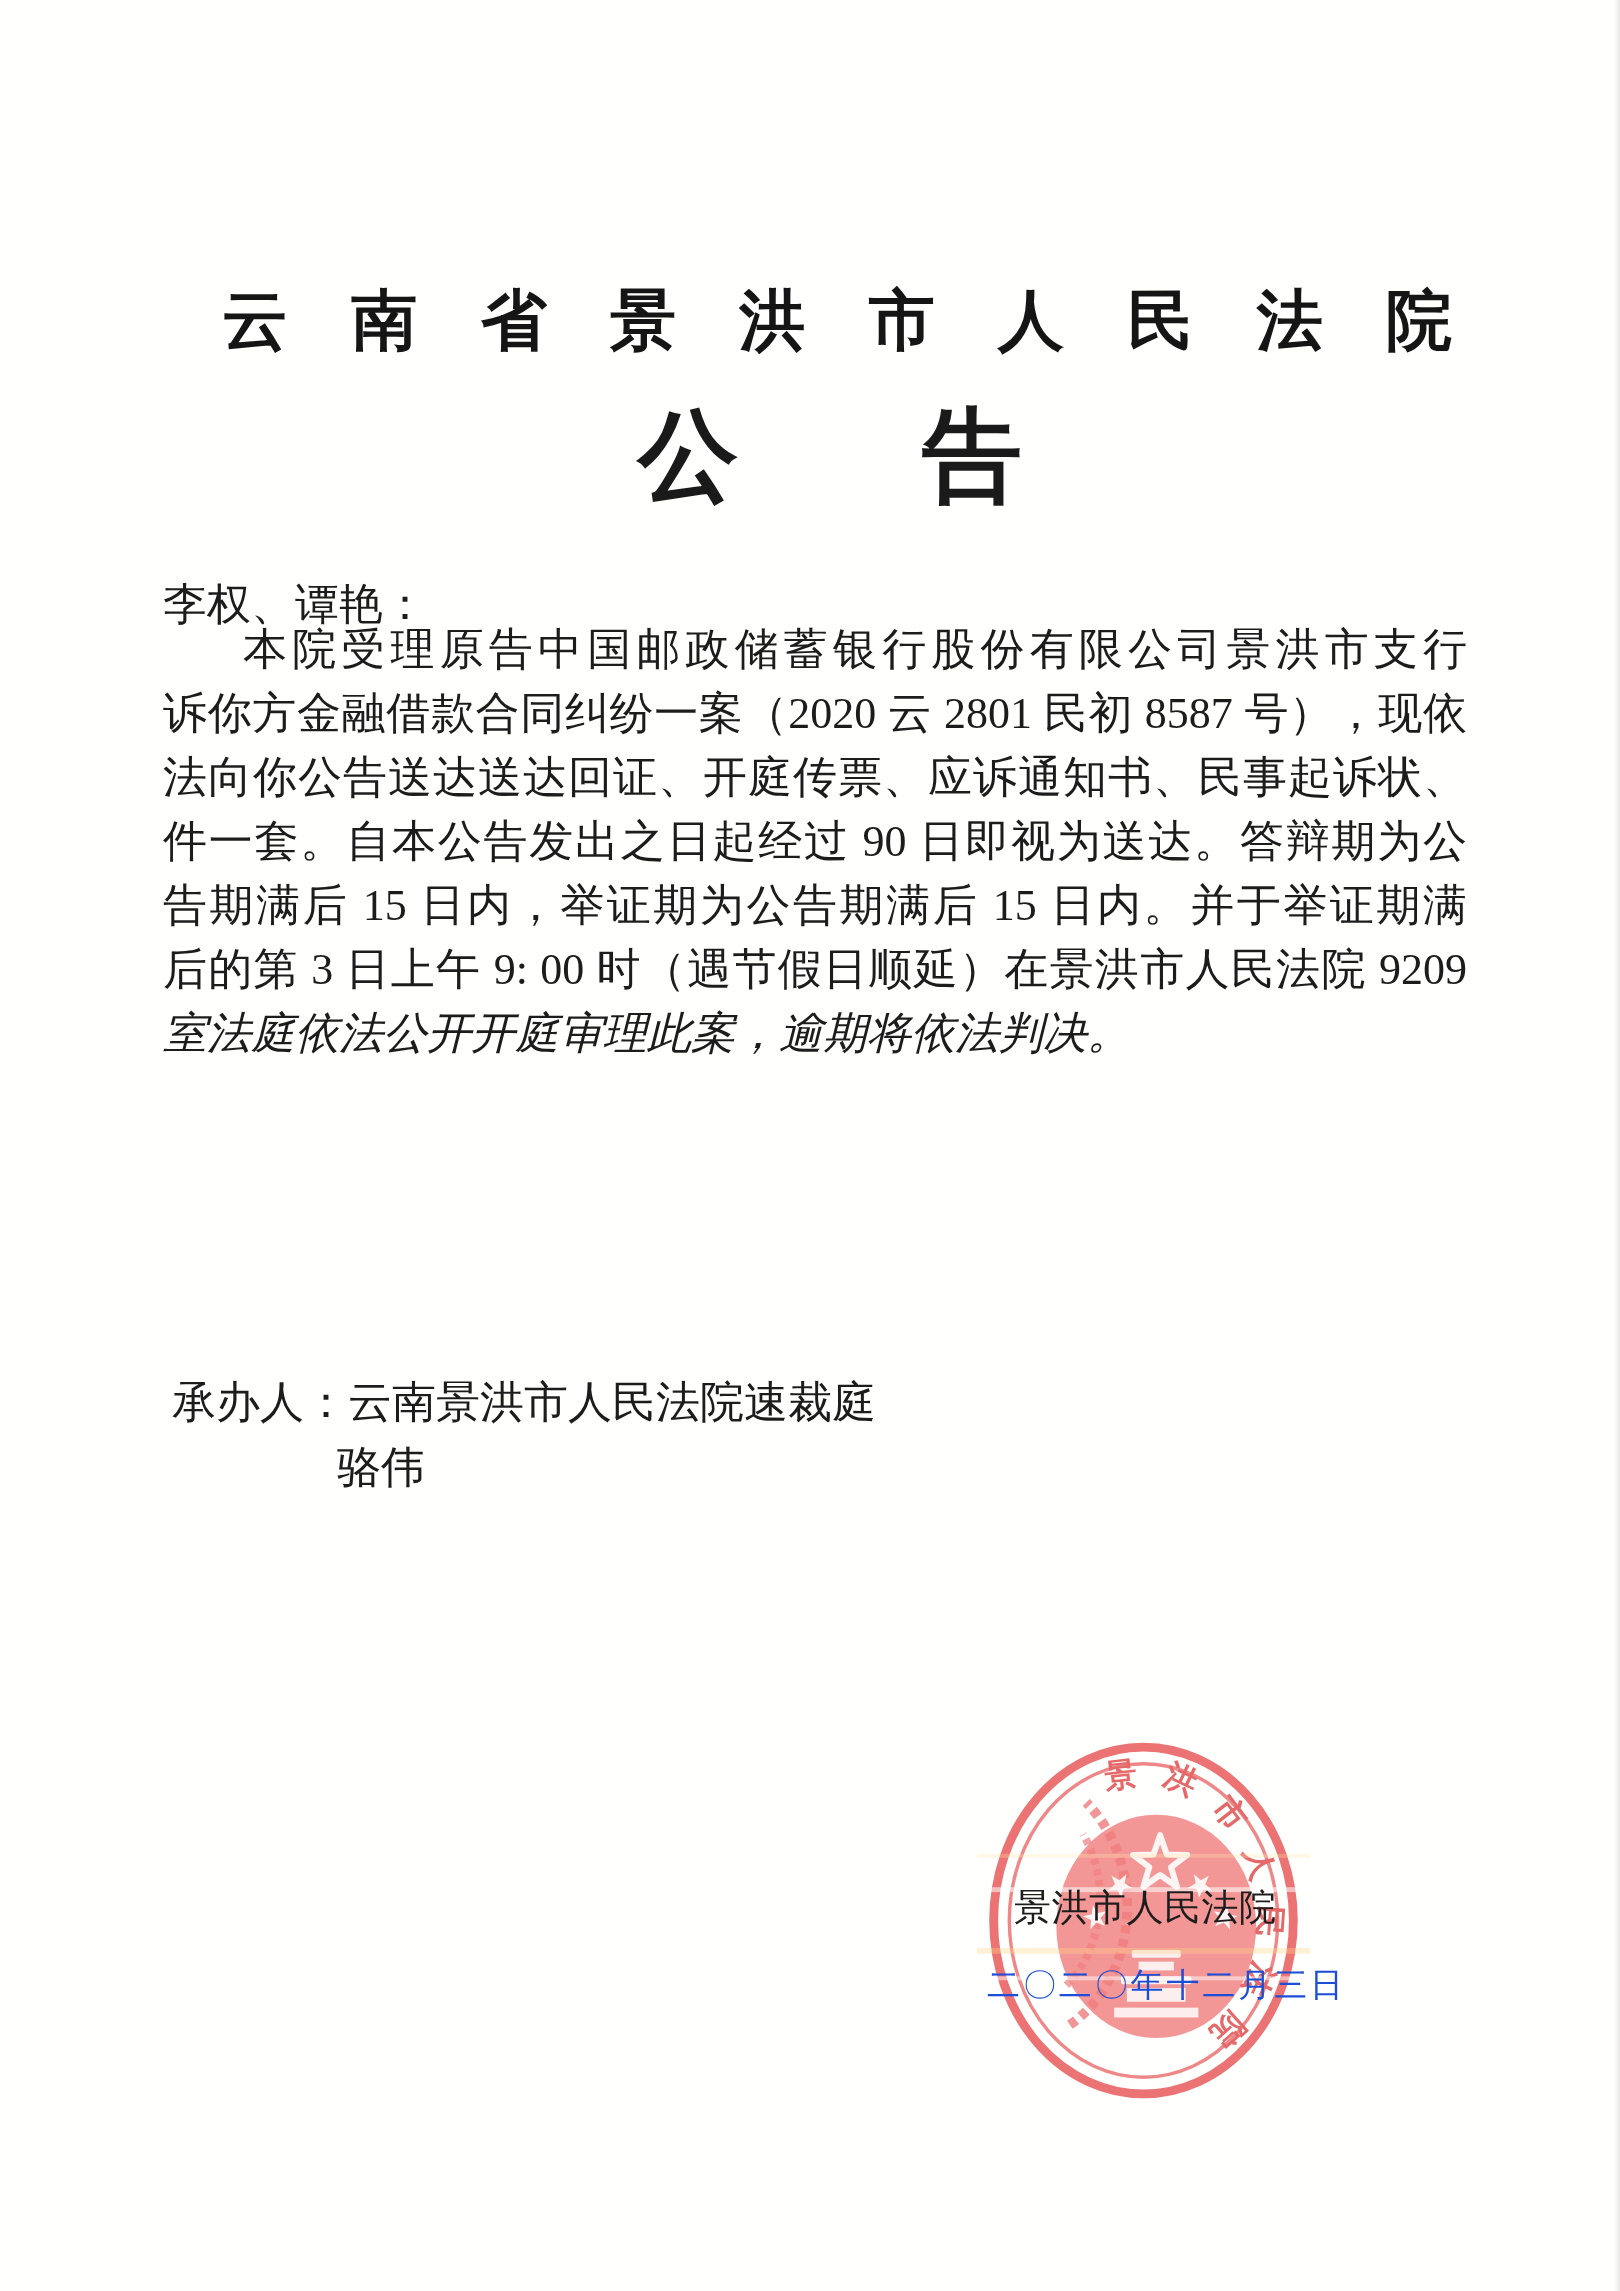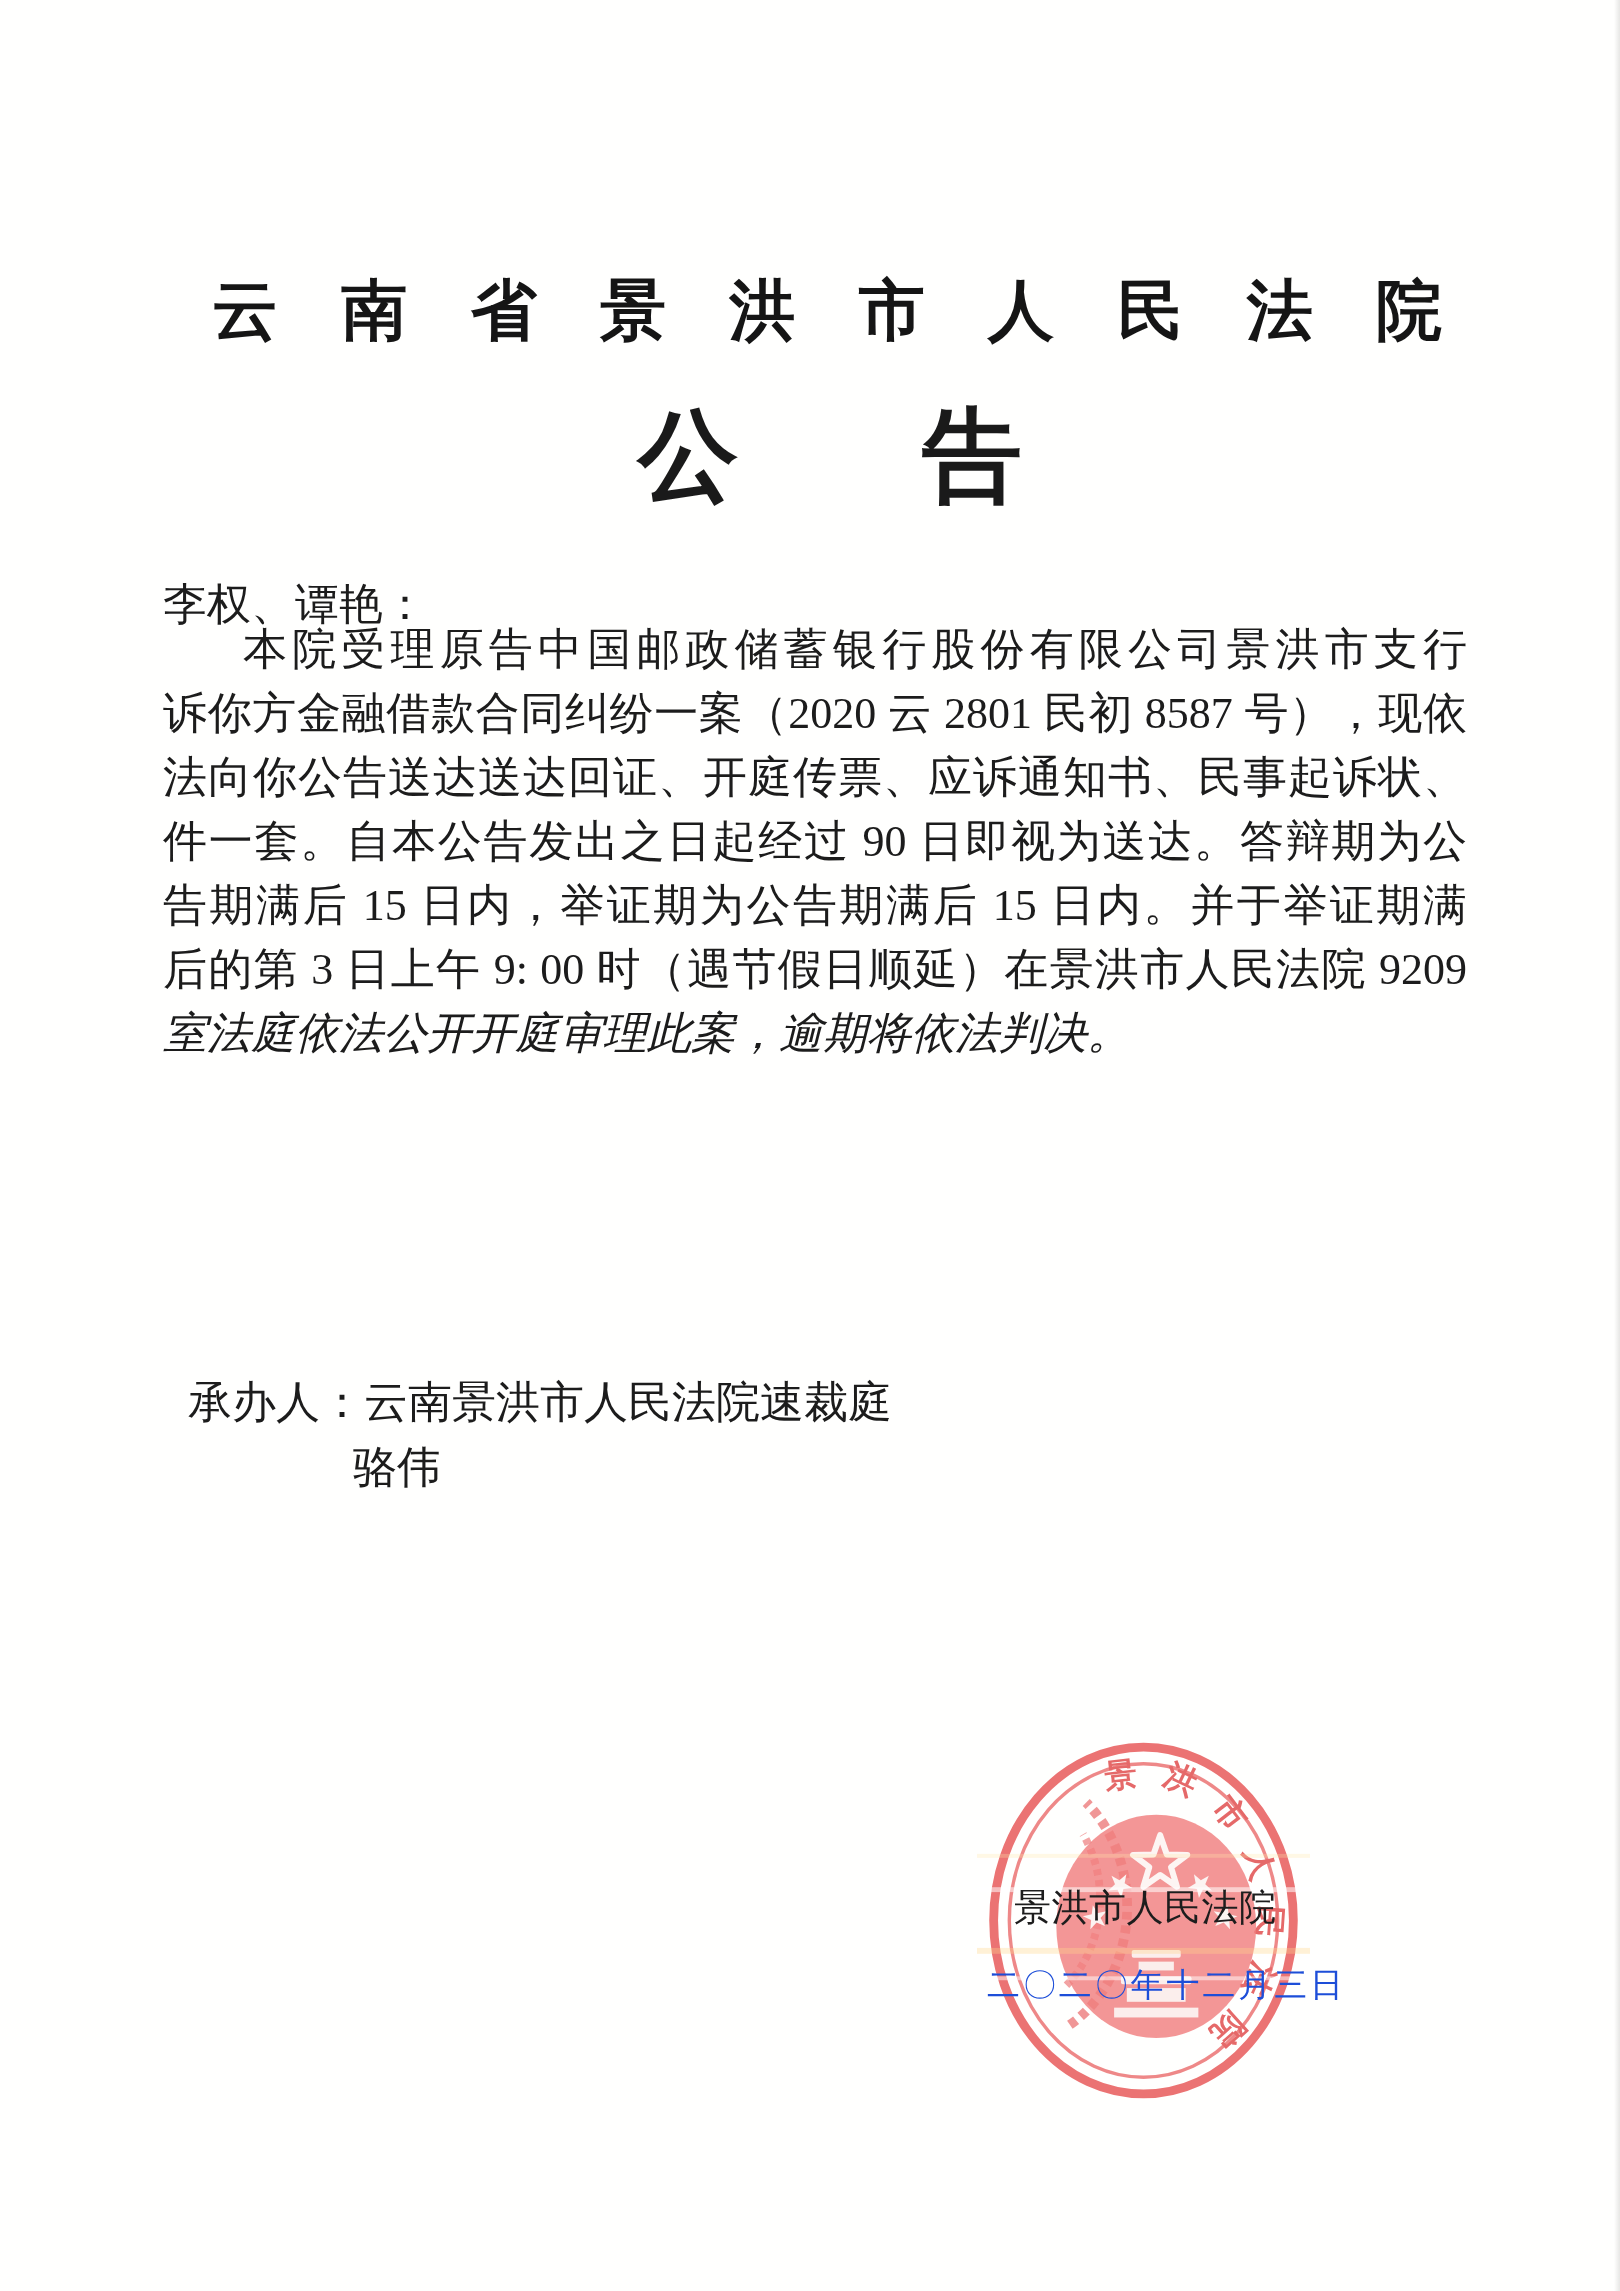--- a/index.html
+++ b/index.html
@@ -3,21 +3,21 @@
 <meta charset="utf-8">
 <style>
   html,body { margin:0; padding:0; background:#ffffff; }
   .page {
     position:relative; width:1620px; height:2292px;
     background:#fffffe; overflow:hidden;
     font-family:"Liberation Serif","DejaVu Serif",serif;
     color:#1c1c1c;
   }
   .court-title {
-    position:absolute; left:204px; top:263px; width:1230px; margin:8px;
+    position:absolute; left:204px; top:263px; width:1230px; margin:18px;
     font-size:66px; font-weight:bold; color:#151515;
     text-align:justify; text-align-last:justify; line-height:1.2;
     white-space:nowrap;
   }
   .notice-heading {
     position:absolute; left:629px; top:390px; width:384px; margin:9px;
     font-size:100px; font-weight:bold; color:#1a1a1a;
     text-align:justify; text-align-last:justify; line-height:1.15;
   }
   .addressee {
@@ -25,21 +25,21 @@
     font-size:44px; line-height:59px;margin-top:20px;
   }
   .body-text {
     position:absolute; left:163px; top:618px; width:1304px;
     font-size:44px; line-height:64px;
   }
   .body-line { text-align:justify; text-align-last:justify; }
   .body-line.indent { text-indent:80px; }
   .body-line.no-just { text-align-last:left;font-style:italic; }
   .undertaker {
-    position:absolute; left:188px; top:1370px;
+    position:absolute; left:172px; top:1370px;
     font-size:44px; line-height:65px;
   }
   .undertaker-name { padding-left:165px; }
   .seal { position:absolute; left:977px; top:1738px; width:333px; height:365px; z-index:1; }
   .seal svg { display:block; }
   .seal-court-name {
     position:absolute; left:1014px; top:1886px; z-index:2;
     font-size:37px; letter-spacing:0.5px; color:#1d1d1d; line-height:1.2;
   }
   .seal-date {

